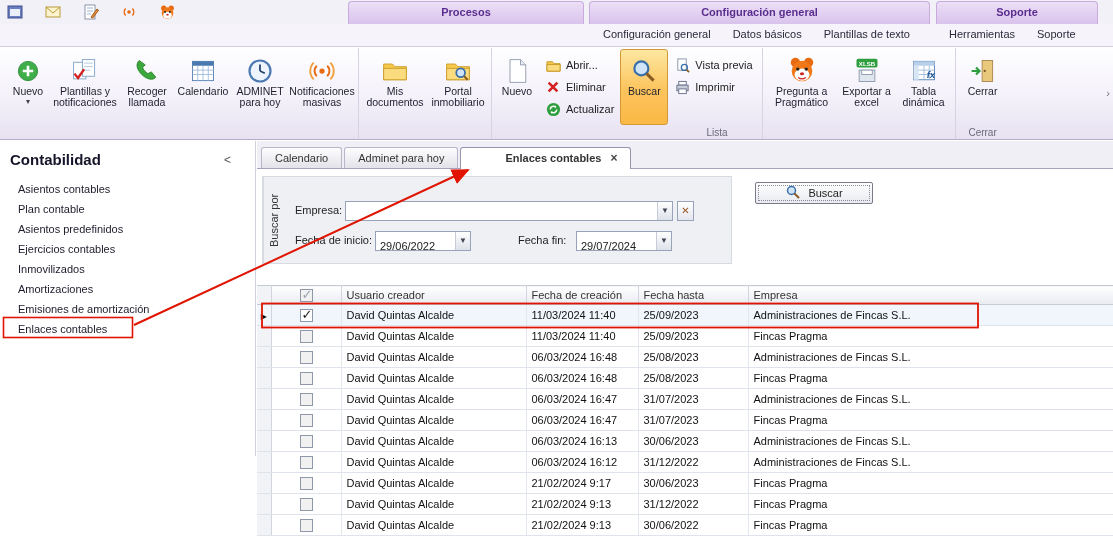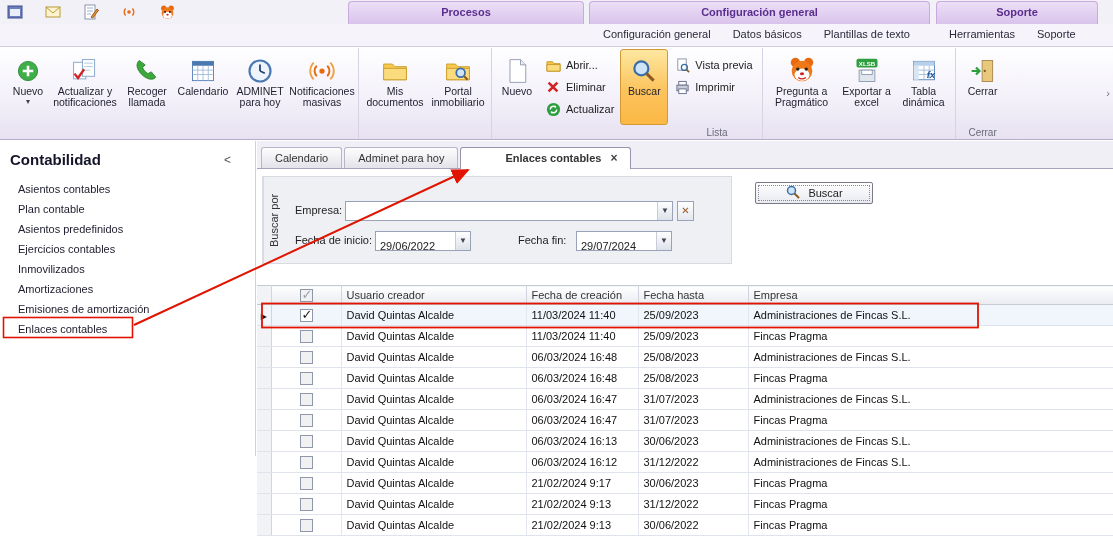--- a/index.html
+++ b/index.html
@@ -146,21 +146,21 @@
         </div>
         <div class="rbtn" style="width:68px">
           <span class="ric">
               <svg width="28" height="28" viewBox="0 0 32 32">
                 <rect x="3" y="6" width="14" height="19" fill="#fff" stroke="#7aa0c8"></rect>
                 <rect x="13" y="3" width="14" height="19" fill="#fff" stroke="#7aa0c8"></rect>
                 <path d="M15 7 h10 M15 11 h10 M15 15 h7" stroke="#aac4de"></path>
                 <path d="M4 19 l4 5 l7 -10" stroke="#d42222" stroke-width="2.6" fill="none"></path>
               </svg>
             </span>
-          <span>Actualizar y notificaciones</span>
+          <span>Plantillas y notificaciones</span>
         </div>
         <div class="rbtn" style="width:56px">
           <span class="ric">
               <svg width="28" height="28" viewBox="0 0 32 32">
                 <path d="M7 4 C3 8 4 14 10 20 C16 26 23 27 26 23 L21 17 L17 19 C14 17 12 15 11 12 L14 9 Z" fill="#3aa83a" stroke="#2b7d2b"></path>
               </svg>
             </span>
           <span>Recoger llamada</span>
         </div>
         <div class="rbtn" style="width:56px">

